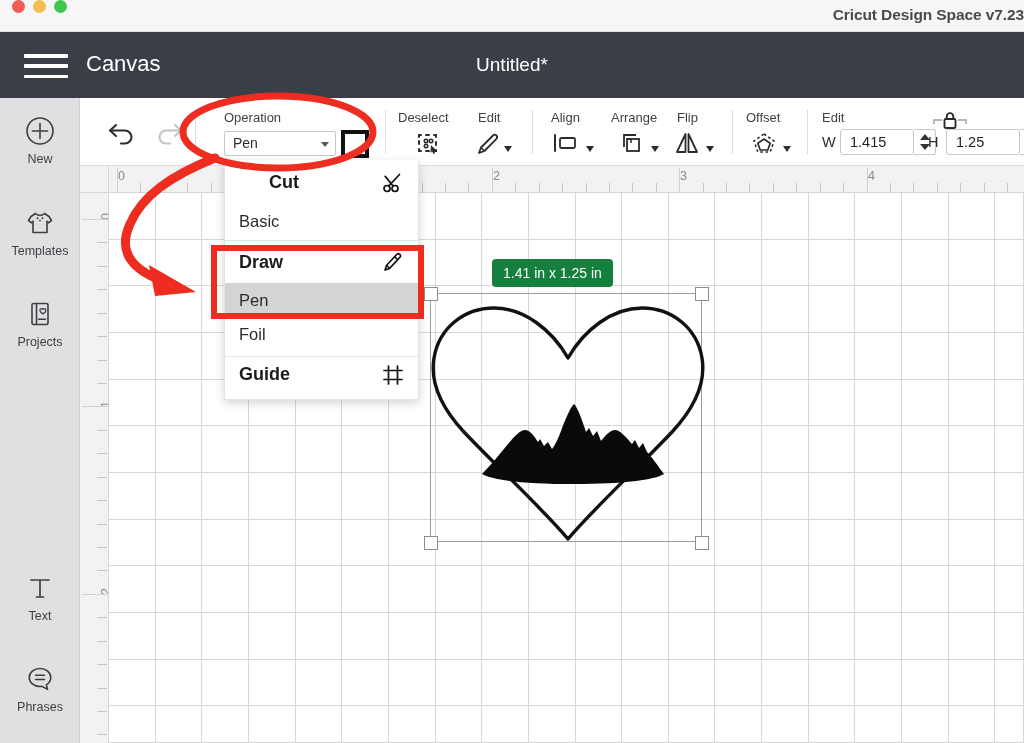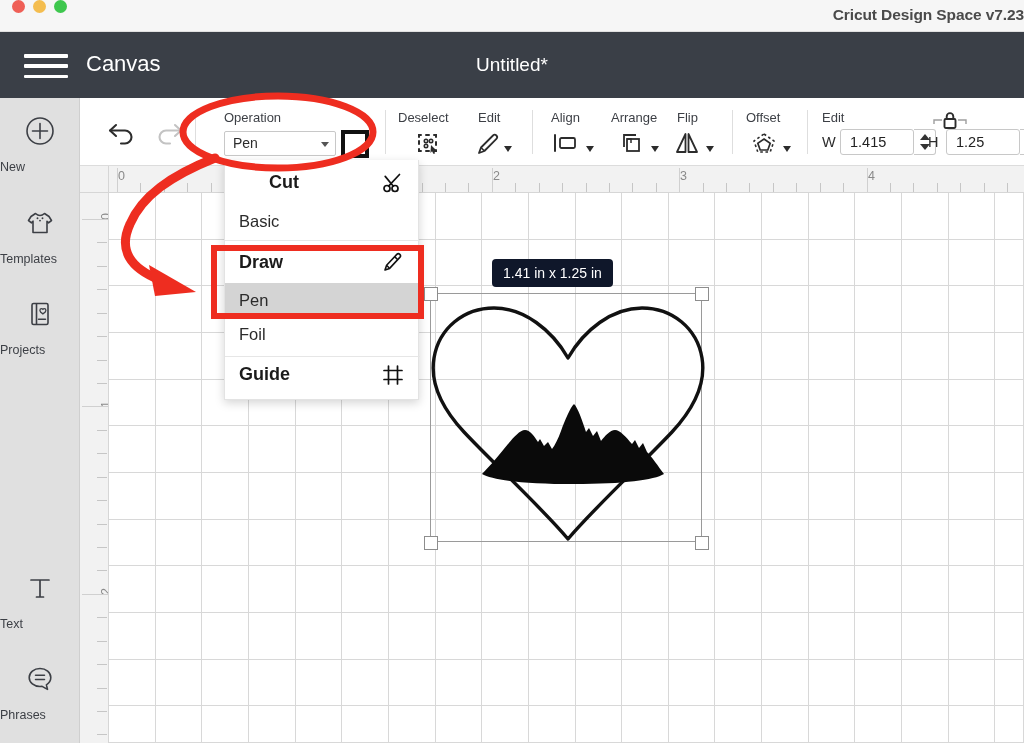--- a/index.html
+++ b/index.html
@@ -48,22 +48,22 @@
     text-align: center; font-size: 19px; color: #ffffff;
   }
 
   
   .sidebar {
     position: absolute; left: 0; top: 98px; width: 80px; height: 645px;
     background: #e0e0e0; border-right: 1px solid #cfcfcf;
   }
   .side-item {
     position: absolute; left: 0; width: 80px; height: 62px;
-    display: flex; flex-direction: column; justify-content: flex-start;
-    cursor: pointer; color: #3c3f45; gap: 8px;
+    display: flex; flex-direction: column; align-items: center; justify-content: flex-start;
+    cursor: pointer; color: #3c3f45;
   }
   .side-icon { height: 34px; display: flex; align-items: center; justify-content: center; }
   .side-text { font-size: 12.5px; color: #3c3f45; margin-top: 4px; }
 
   
   .toolbar {
     position: absolute; left: 80px; top: 98px; width: 944px; height: 68px;
     background: #ffffff; border-bottom: 1px solid #dcdcdc;
   }
   .tb-cap {
@@ -140,21 +140,21 @@
     position: absolute; left: 430px; top: 293px; width: 272px; height: 249px;
     border: 1px solid #9a9a9a;
   }
   .handle {
     position: absolute; width: 14px; height: 14px; background: #fff;
     border: 1px solid #8d8d8d; cursor: pointer;
   }
   .art { position: absolute; left: 424px; top: 296px; width: 288px; height: 250px; }
   .badge {
     position: absolute; left: 492px; top: 259px; height: 28px; padding: 0 11px;
-    background: #0f172a; border-radius: 4px; color: #fff;
+    background: #15803d; border-radius: 4px; color: #fff;
     font-size: 14px; line-height: 28px; white-space: nowrap;
   }
 
   
   .menu {
     position: absolute; left: 224px; top: 160px; width: 195px; height: 240px;
     background: #ffffff; border: 1px solid #e3e3e3; border-top: none;
     box-shadow: 0 3px 9px rgba(0,0,0,0.17);
   }
   .menu-head {

